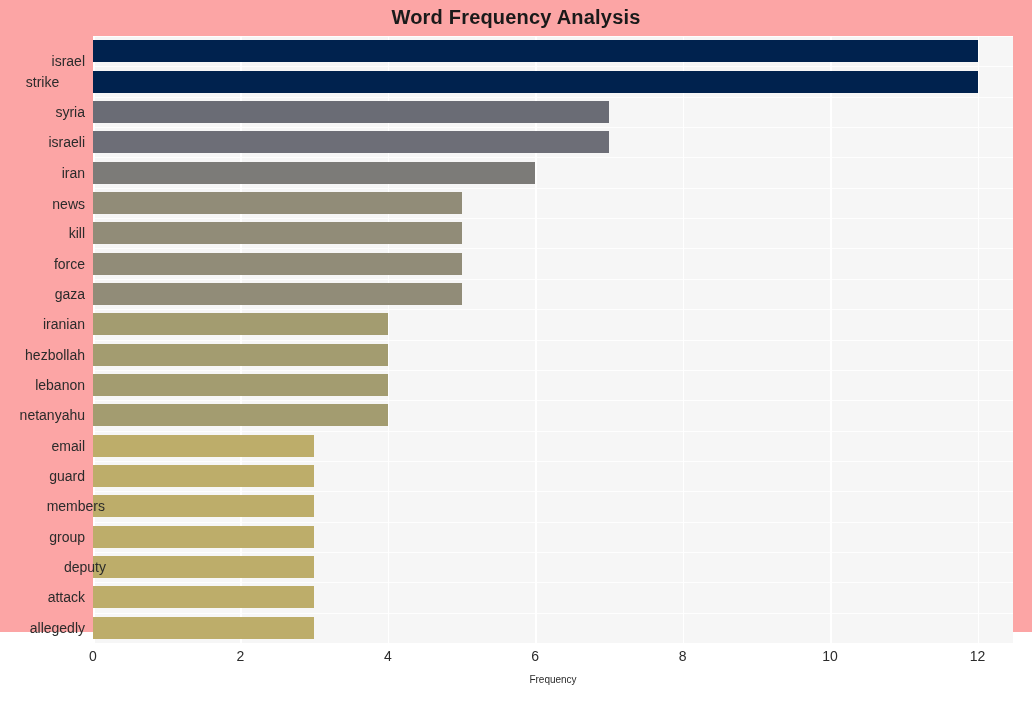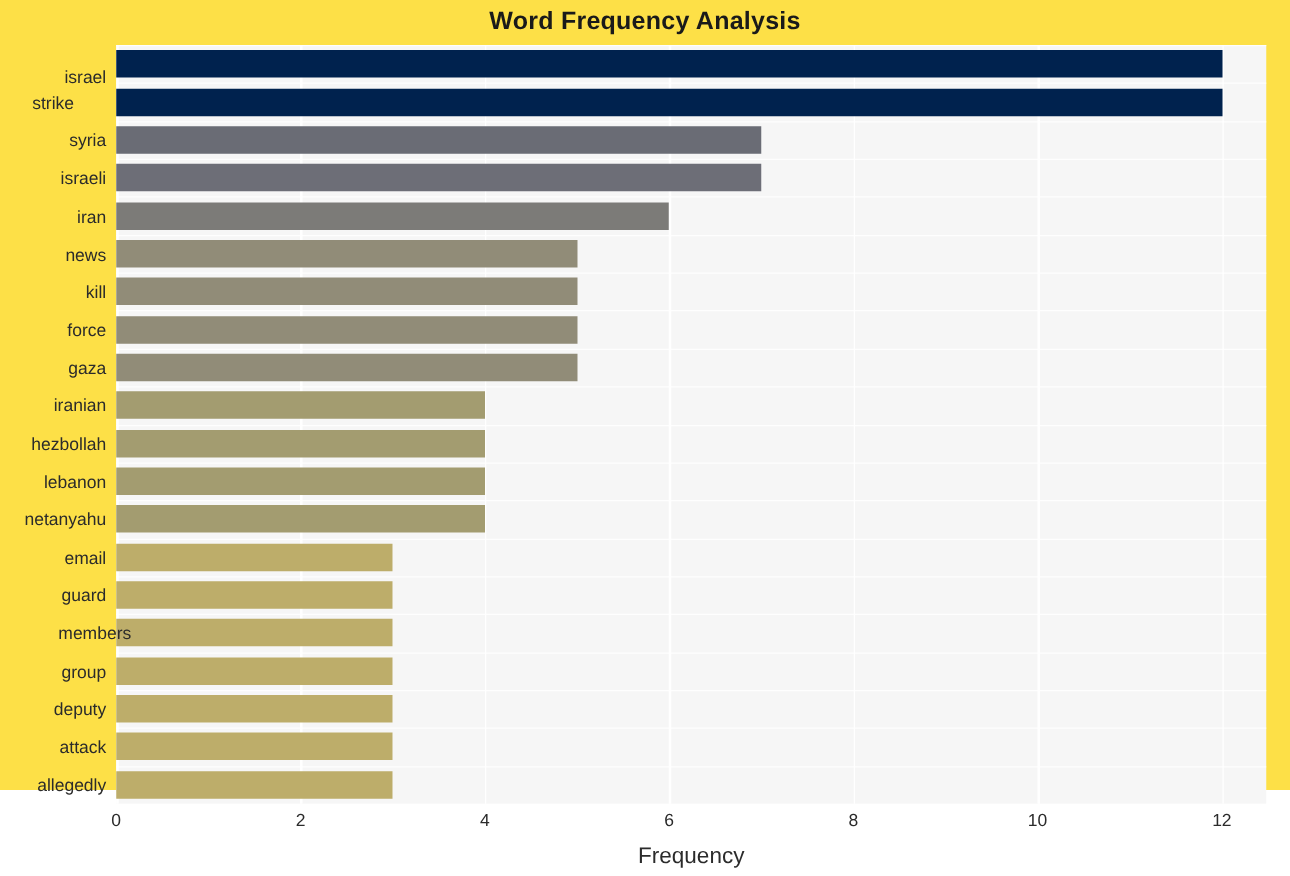--- a/index.html
+++ b/index.html
@@ -10,21 +10,21 @@
     width: 1032px;
     height: 701px;
     background: #ffffff;
     font-family: "Liberation Sans", sans-serif;
     overflow: hidden;
   }
   #chart-root {
     position: relative;
     width: 1032px;
     height: 632px;
-    background: #fde047;
+    background: #fca5a5;
   }
   #chart-title {
     position: absolute;
     left: 0;
     top: 6px;
     width: 1032px;
     text-align: center;
     font-size: 20px;
     font-weight: bold;
     color: #1a1a1a;
@@ -84,21 +84,21 @@
     text-align: center;
     font-size: 14px;
     color: #2b2b2b;
   }
   #xaxis-label {
     position: absolute;
     left: 93px;
     top: 674px;
     width: 920px;
     text-align: center;
-    font-size: 18px;
+    font-size: 10px;
     color: #2b2b2b;
   }
 </style>
 </head>
 <body>
 
 <div id="chart-root">
 
   <div id="chart-title">Word Frequency Analysis</div>
 
@@ -164,21 +164,21 @@
       <div class="ylab" style="top: 216.625px;">force</div>
       <div class="ylab" style="top: 246.975px;">gaza</div>
       <div class="ylab" style="top: 277.325px;">iranian</div>
       <div class="ylab" style="top: 307.675px;">hezbollah</div>
       <div class="ylab" style="top: 338.025px;">lebanon</div>
       <div class="ylab" style="top: 368.375px;">netanyahu</div>
       <div class="ylab" style="top: 398.725px;">email</div>
       <div class="ylab" style="top: 429.075px;">guard</div>
       <div class="ylab" style="top: 459.425px; margin-left: 20px;">members</div>
       <div class="ylab" style="top: 489.775px;">group</div>
-      <div class="ylab" style="top: 520.125px;">deputy</div>
+      <div class="ylab" style="top: 520.125px; padding-left: 21px;">deputy</div>
       <div class="ylab" style="top: 550.475px;">attack</div>
       <div class="ylab" style="top: 580.825px;">allegedly</div>
     </div>
 
   <div id="xticks">
       <div class="xtick" style="left: 93px;">0</div>
       <div class="xtick" style="left: 240.417px;">2</div>
       <div class="xtick" style="left: 387.833px;">4</div>
       <div class="xtick" style="left: 535.25px;">6</div>
       <div class="xtick" style="left: 682.667px;">8</div>

